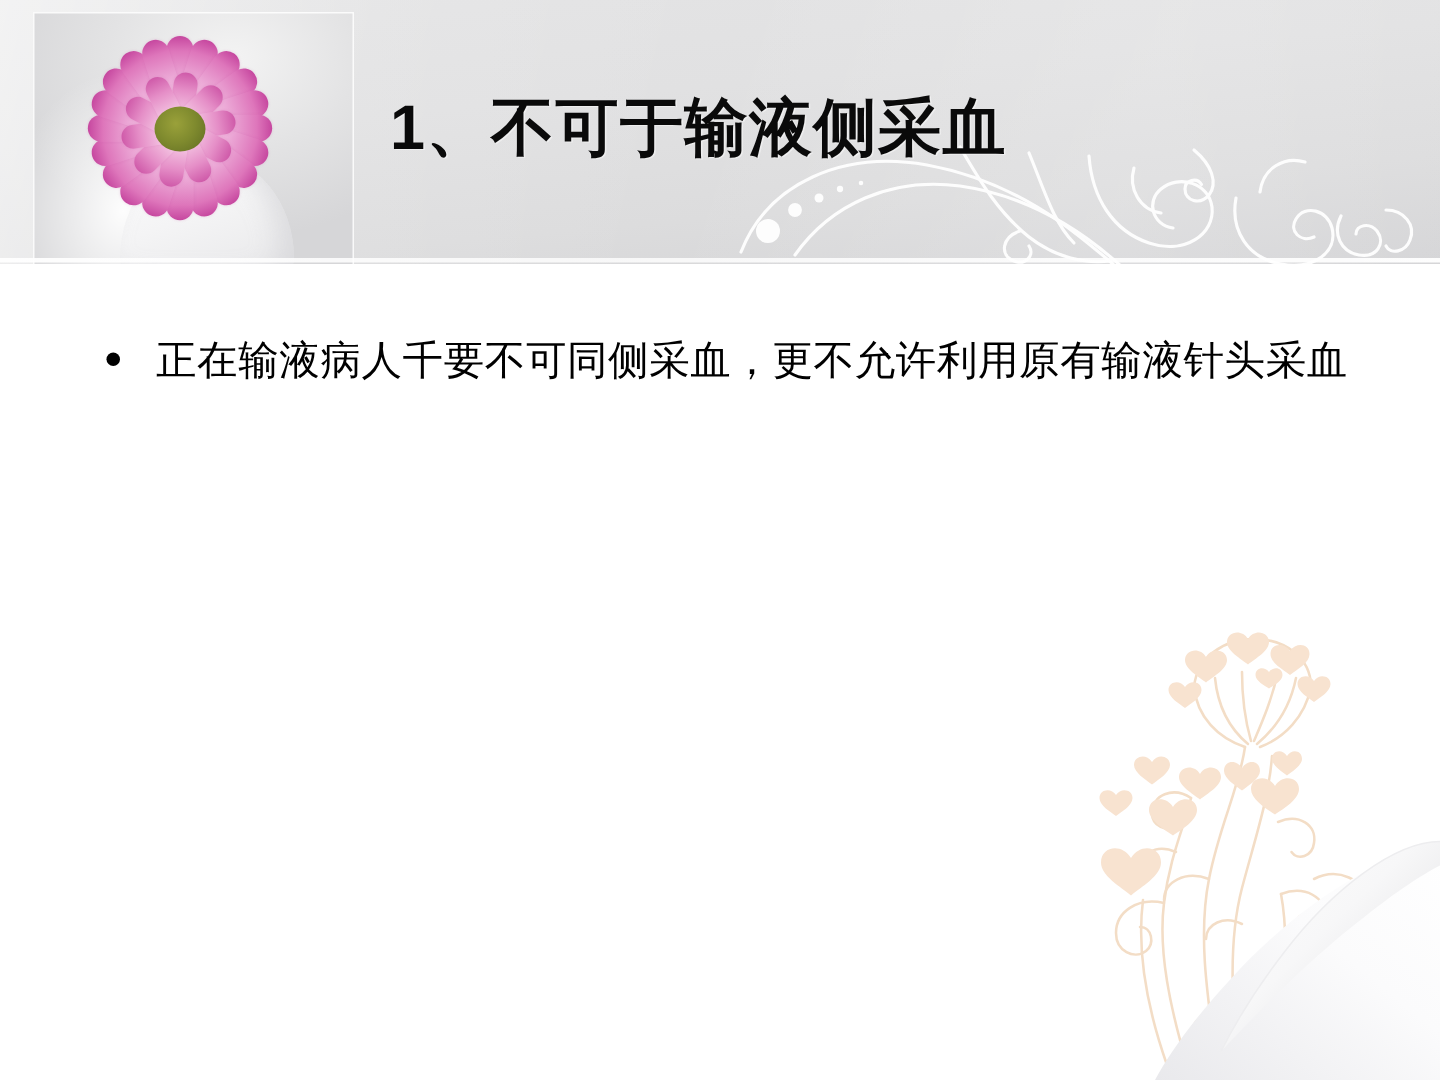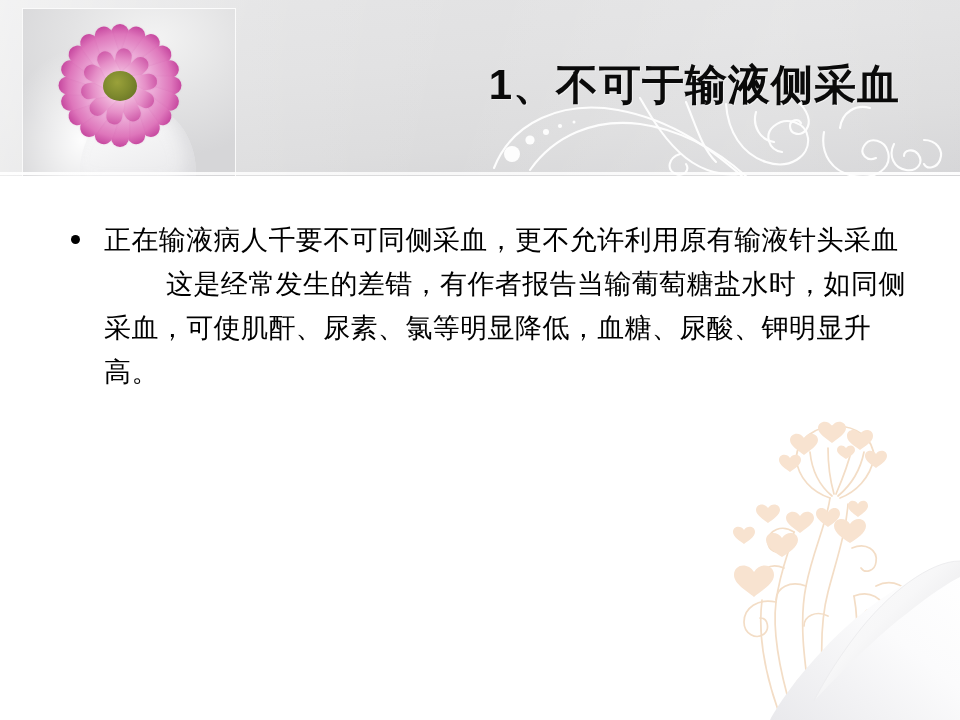--- a/index.html
+++ b/index.html
@@ -18,21 +18,20 @@
 
   
   .header-banner {
     position: absolute;
     left: 0;
     top: 0;
     width: 960px;
     height: 176px;
     background: linear-gradient(175deg, #e4e4e5 0%, #e1e1e2 38%, #dcdcdd 72%, #d4d4d6 100%);
     overflow: hidden;
-    text-align: right;
   }
   .header-sheen {
     position: absolute;
     left: 0; top: 0;
     width: 960px; height: 176px;
     background: linear-gradient(105deg,
         rgba(255,255,255,0.55) 0%,
         rgba(255,255,255,0.10) 26%,
         rgba(255,255,255,0.0) 48%,
         rgba(255,255,255,0.16) 78%,
@@ -301,21 +300,20 @@
 
   <div class="header-baseline"></div>
   <div class="header-shadow"></div>
 
   <div class="body-area">
 
     <div class="content-block">
       <div class="bullet-row">
         <span class="bullet-dot"></span>
         <p class="para">正在输液病人千要不可同侧采血，更不允许利用原有输液针头采血</p>
-        <p class="para para-2">这是经常发生的差错，有作者报告当输葡萄糖盐水时，如同侧采血，可使肌酐、尿素、氯等明显降低，血糖、尿酸、钾明显升高。</p>
       </div>
     </div>
 
     <svg class="corner-ornament" viewBox="0 0 280 300" xmlns="http://www.w3.org/2000/svg">
       <g fill="none" stroke="#f3ddc6" stroke-width="1.7" stroke-linecap="round">
         <path d="M132,296 C126,250 118,206 126,166 C133,130 146,106 150,78"></path>
         <path d="M146,298 C142,254 138,210 148,172 C157,138 166,112 168,84"></path>
         <path d="M112,292 C100,252 92,214 96,182 C100,150 110,130 114,112"></path>
         <path d="M98,290 C84,250 78,212 82,180"></path>
         <path d="M166,292 C176,250 180,208 174,176"></path>

